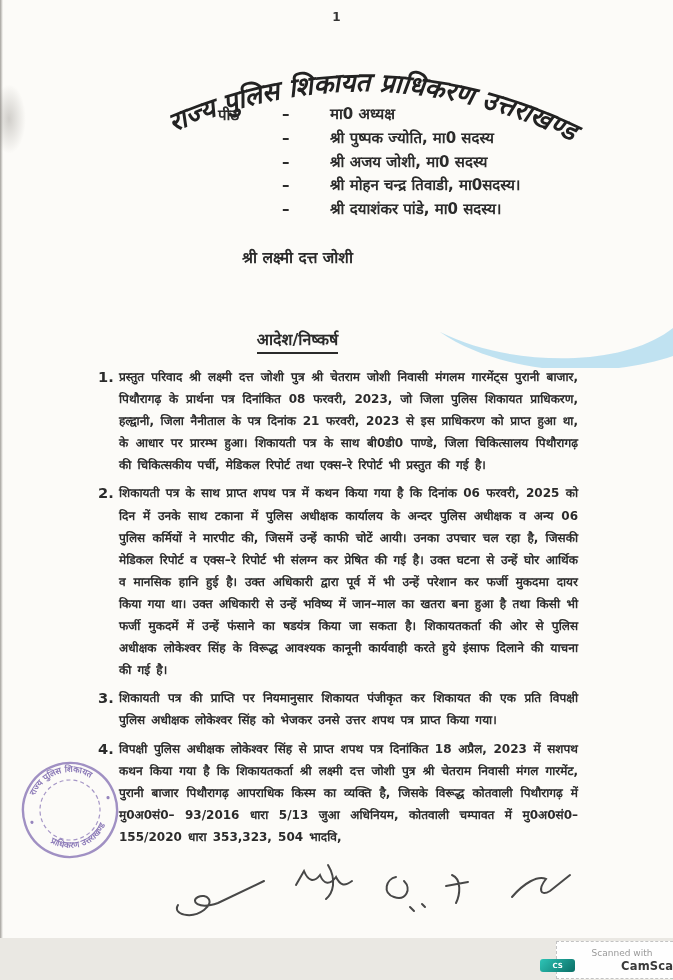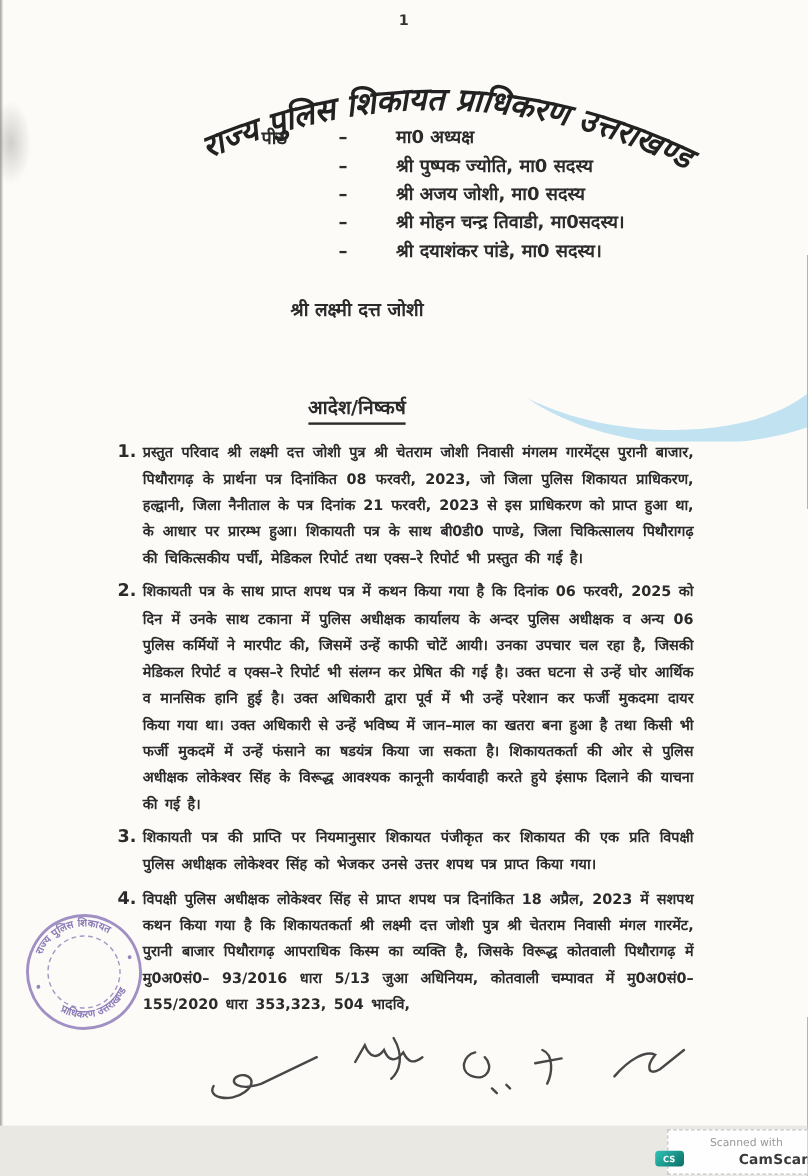--- a/index.html
+++ b/index.html
@@ -49,21 +49,21 @@
   .stamp-svg text{font-family:"DejaVu Sans",sans-serif;font-weight:bold;fill:#6d57a6;}
 
   .signatures-svg{position:absolute;left:0;top:855px;}
 
   .scan-badge{position:absolute;left:556px;top:941px;width:132px;height:38px;
     background:#fefefe;border:1px dashed #c3c3c3;box-sizing:border-box;
     display:flex;flex-direction:column;align-items:center;justify-content:center;
     padding:2px 4px;}
   .scan-badge-line1{font-size:9px;color:#999;line-height:11px;align-self:center;}
   .scan-badge-line2{display:flex;align-items:center;gap:4px;}
-  .cs-logo{width:24px;height:13px;border-radius:3px;
+  .cs-logo{width:35px;height:13px;border-radius:3px;
     background:linear-gradient(135deg,#2ec4b6,#0a6e66);
     color:#fff;font-size:7px;font-weight:bold;display:flex;align-items:center;justify-content:center;}
   .cs-name{font-size:11.5px;font-weight:bold;color:#3a3a3a;letter-spacing:.2px;margin-left:42px;}
 </style>
 </head>
 <body>
 
 <div class="page">
 
   <div class="edge-left"></div>

